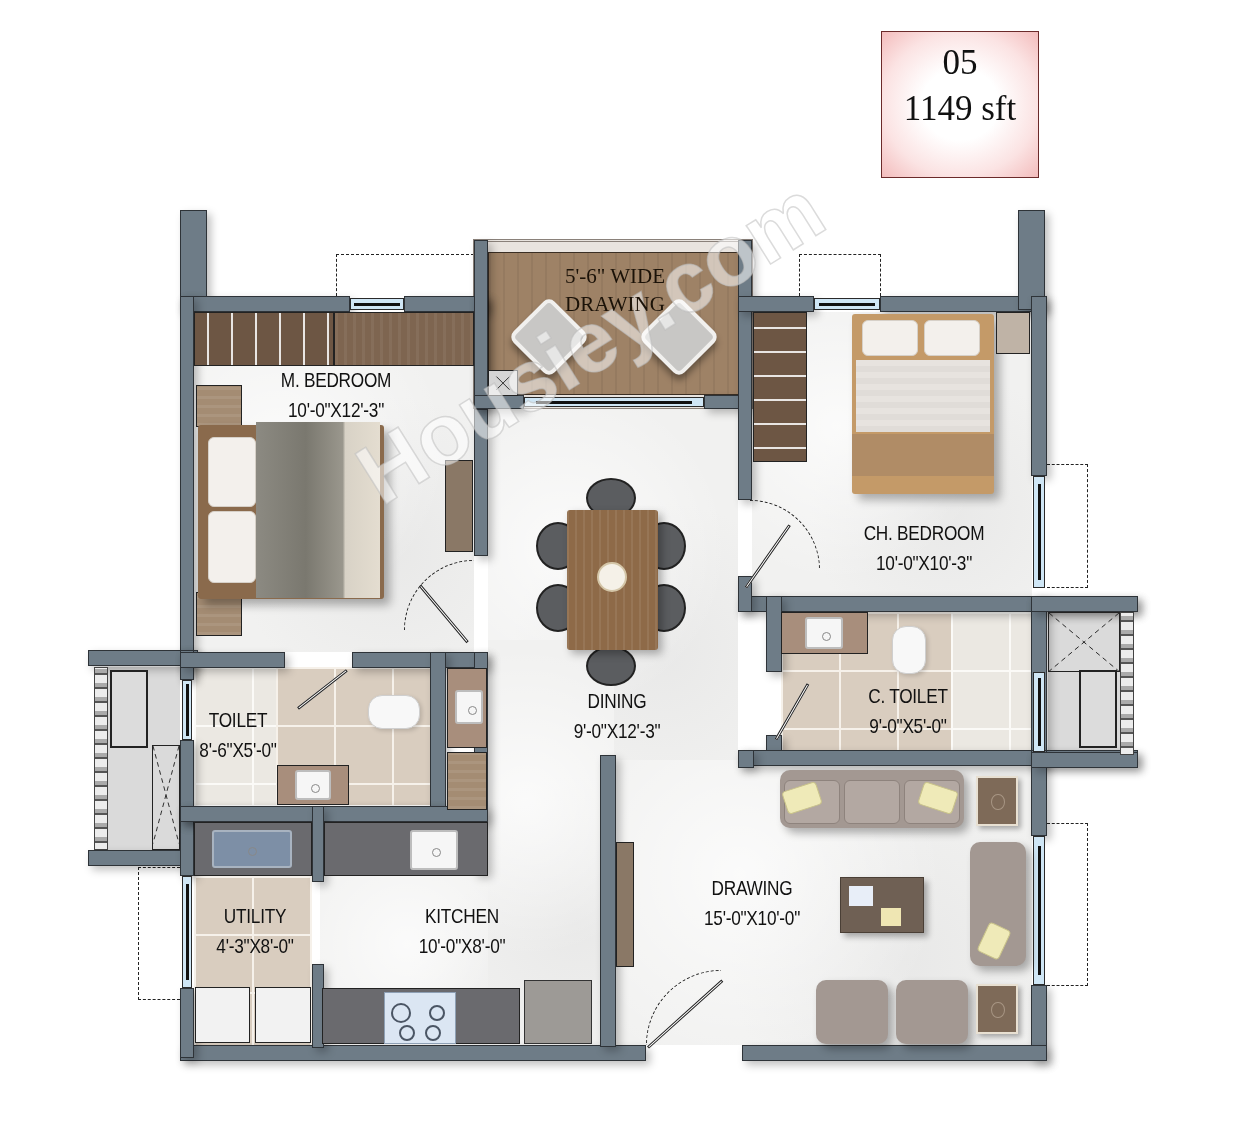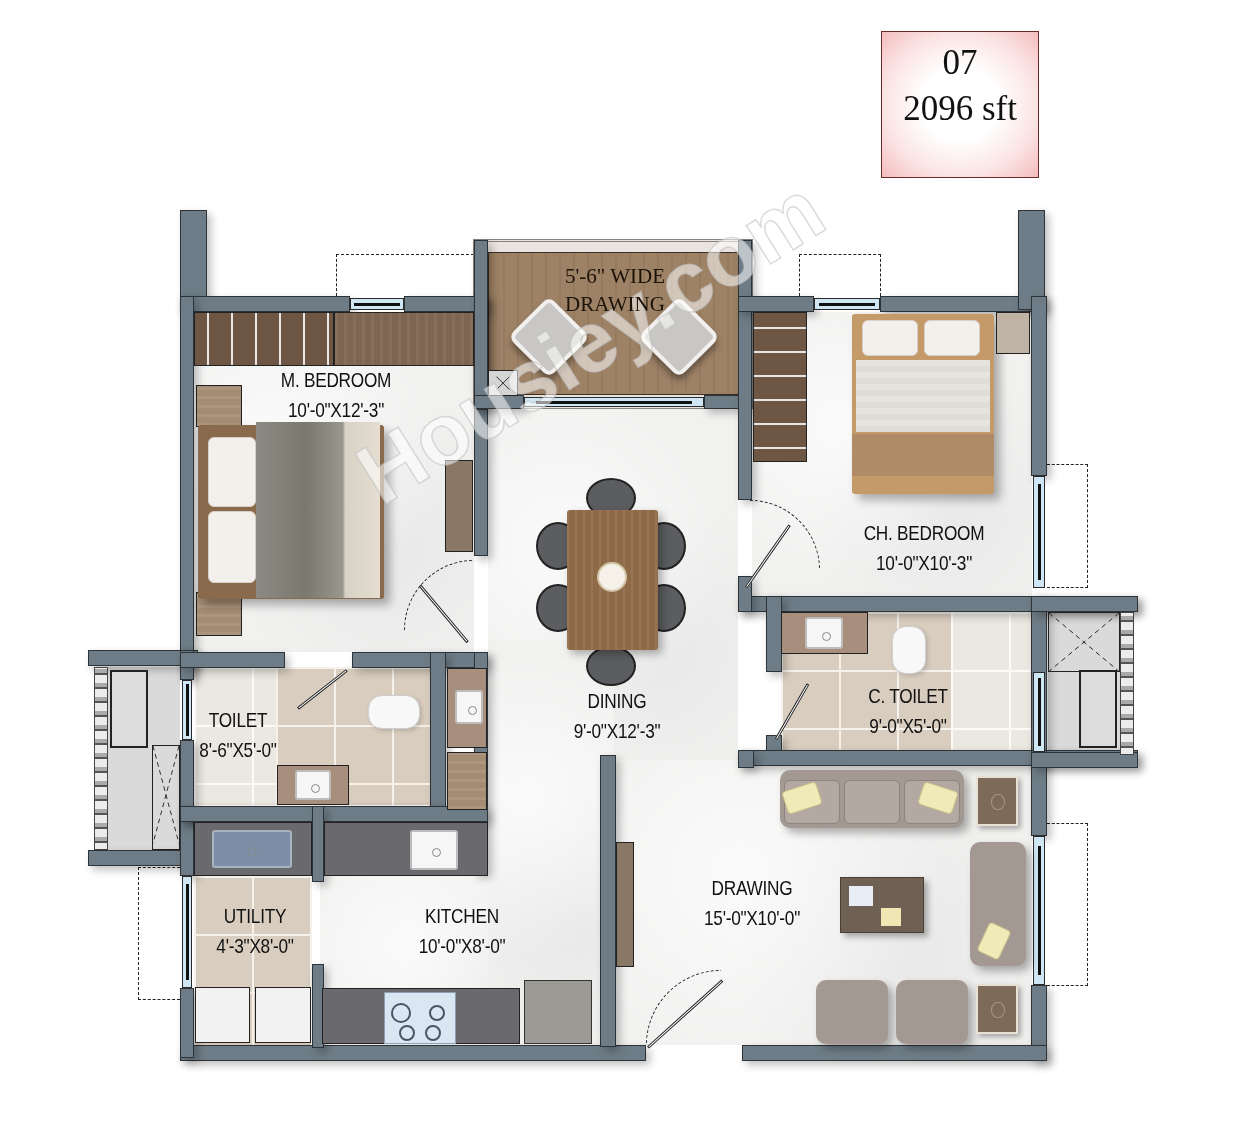--- a/index.html
+++ b/index.html
@@ -99,22 +99,22 @@
     .louver { position: absolute; background: #ececec; border: 1px solid #444;
       background-image: repeating-linear-gradient(0deg, transparent 0 6px, #555 6px 8px, #aaa 8px 12px, transparent 12px 14px); }
 
     .watermark { position: absolute; left: 340px; top: 440px; font-size: 86px; font-weight: bold; color: rgba(255,255,255,0.55);
       -webkit-text-stroke: 1.5px rgba(190,190,190,0.55); transform: rotate(-32deg); transform-origin: left top; pointer-events: none; white-space: nowrap; }
   </style>
 </head>
 <body>
 
 <div class="badge">
-  <div>07</div>
-  <div>2096 sft</div>
+  <div>05</div>
+  <div>1149 sft</div>
 </div>
 
 <div>
 
   <div class="dashed" style="left:336px;top:254px;width:138px;height:42px;"></div>
   <div class="dashed" style="left:799px;top:254px;width:82px;height:42px;"></div>
   <div class="dashed-v" style="left:1047px;top:464px;width:41px;height:124px;"></div>
   <div class="dashed-v" style="left:1047px;top:823px;width:41px;height:163px;"></div>
   <div class="dashed-l" style="left:138px;top:867px;width:42px;height:133px;"></div>
 

